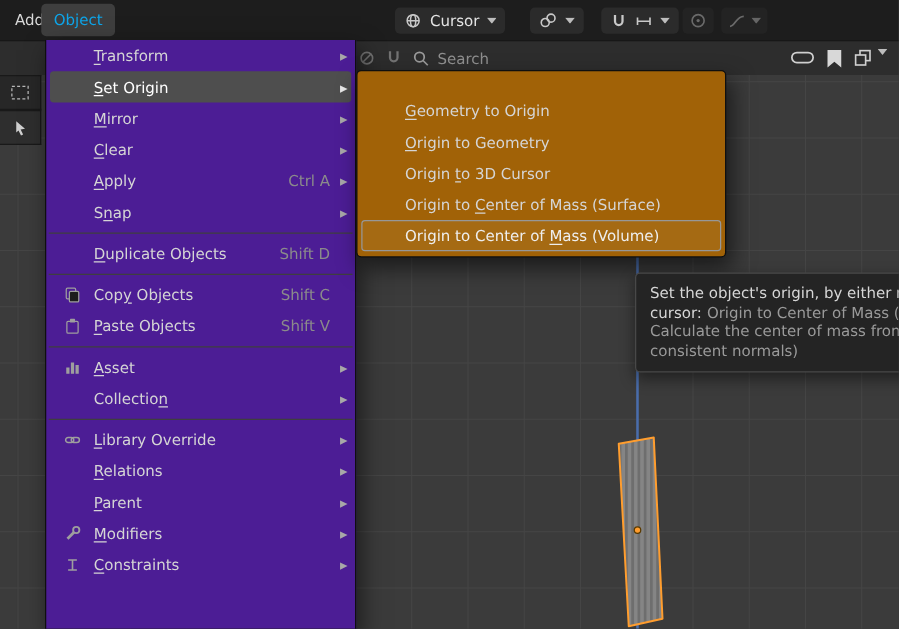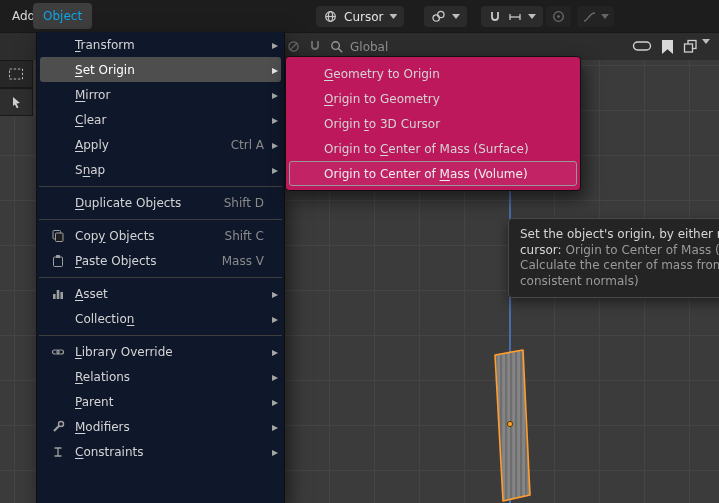--- a/index.html
+++ b/index.html
@@ -26,35 +26,35 @@
   .chev{width:8px;height:5px;background:#bdbdbd;clip-path:polygon(0 0,100% 0,50% 100%)}
   .dim{opacity:.45}
 
   
   .toolbar2{position:absolute;left:0;top:32px;right:0;height:28px;background:#2d2d2d;border-top:1px solid #171717;z-index:4}
   .t2i{position:absolute;top:6px;display:flex;align-items:center;gap:5px}
   .searchbox{position:absolute;left:330px;top:5px;height:18px;display:flex;align-items:center;gap:6px}
   .searchbox .ph{color:#8f8f8f}
 
   
-  .menu{position:absolute;left:36px;top:32px;width:249px;height:472px;background:#0f172a;border:1px solid #0f0f0f;
+  .menu{position:absolute;left:36px;top:32px;width:249px;height:472px;background:#4c1d95;border:1px solid #0f0f0f;
     border-top:none;box-shadow:4px 8px 18px rgba(0,0,0,.55);z-index:10}
   .mi{display:flex;align-items:center;height:25px;padding:0 6px 0 8px;color:#d5d5d5;cursor:default}
   .mi .mi-icon{width:26px;margin-right:4px;display:flex;justify-content:center;align-items:center}
   .mi .mi-label{white-space:nowrap}
   .mi .mi-label u{text-underline-offset:2px}
   .mi .mi-short{margin-left:auto;color:#8b8b8b;white-space:nowrap;padding-right:4px}
   .mi .mi-arrow{width:10px;text-align:right;color:#a8a8a8}
   .mi.hl{background:#4e4e4e;border-radius:3px;margin:0 3px;padding:0 3px 0 5px;color:#fff}
   .mi.hl .mi-arrow{color:#e8e8e8}
   .msep{height:1px;background:#3f3f3f;margin:3.5px 2px}
 
   
-  .submenu{position:absolute;left:285px;top:56px;width:296px;background:#be185d;border:1px solid #0f0f0f;border-radius:4px;
-    box-shadow:4px 8px 18px rgba(0,0,0,.55);padding:4px 3px 4px 3px;z-index:11}
+  .submenu{position:absolute;left:285px;top:56px;width:296px;background:#a16207;border:1px solid #0f0f0f;border-radius:4px;
+    box-shadow:4px 8px 18px rgba(0,0,0,.55);padding:19px 3px 4px 3px;z-index:11}
   .smi{display:flex;align-items:center;height:25px;padding:0 10px 0 35px;color:#d5d5d5;white-space:nowrap;cursor:default}
   .smi u{text-underline-offset:2px}
   .smi.outline{border:1px solid #979797;border-radius:3px;background:rgba(255,255,255,.05);padding:0 9px 0 34px;color:#eee}
 
   
   .tooltip{position:absolute;left:508px;top:218px;width:520px;background:#242424;border:1px solid #484848;border-radius:4px;
     padding:8px 11px;z-index:12;box-shadow:0 5px 12px rgba(0,0,0,.45);overflow:hidden}
   .tt-line{white-space:nowrap;line-height:15.5px}
   .tt-light{color:#d6d6d6}
   .tt-gray{color:#9a9a9a}
@@ -99,21 +99,21 @@
   <div class="t2i dim" style="left:308px">
     <svg width="14" height="14" viewBox="0 0 14 14" fill="none" stroke="#c8c8c8" stroke-width="1.8">
       <path d="M4 2 v5 a3 3 0 0 0 6 0 V2"></path>
     </svg>
   </div>
   <div class="searchbox">
     <svg width="14" height="14" viewBox="0 0 14 14" fill="none" stroke="#9a9a9a" stroke-width="1.4">
       <circle cx="5.6" cy="5.6" r="3.8"></circle>
         <line x1="8.4" y1="8.4" x2="12.2" y2="12.2"></line>
     </svg>
-    <span class="ph">Global</span>
+    <span class="ph">Search</span>
   </div>
   <div class="t2i" style="left:632px">
     <svg width="20" height="14" viewBox="0 0 20 14" fill="none" stroke="#d0d0d0" stroke-width="1.4">
       <rect x="1.5" y="3" width="17" height="8" rx="4"></rect>
     </svg>
   </div>
   <div class="t2i" style="left:661px">
     <svg width="13" height="16" viewBox="0 0 13 16">
       <path d="M1 1 h11 v14 l-5.5 -4.7 L1 15 z" fill="#d8d8d8"></path>
     </svg>
@@ -235,21 +235,21 @@
         <span class="mi-arrow"></span>
       </div>
       <div class="mi">
         <span class="mi-icon">
           <svg width="14" height="14" viewBox="0 0 14 14" fill="none" stroke="#9e9e9e">
             <rect x="2.5" y="3" width="9" height="9.5" rx="1"></rect>
             <rect x="5" y="1" width="4" height="3" rx="0.5" fill="#9e9e9e" stroke="none"></rect>
           </svg>
         </span>
         <span class="mi-label"><u>P</u>aste Objects</span>
-        <span class="mi-short">Mass V</span>
+        <span class="mi-short">Shift V</span>
         <span class="mi-arrow"></span>
       </div>
       <div class="msep"></div>
       <div class="mi">
         <span class="mi-icon">
           <svg width="14" height="14" viewBox="0 0 14 14" fill="#9e9e9e">
             <rect x="2" y="7" width="2.6" height="5"></rect>
             <rect x="5.7" y="3" width="2.6" height="9"></rect>
             <rect x="9.4" y="5" width="2.6" height="7"></rect>
           </svg>

